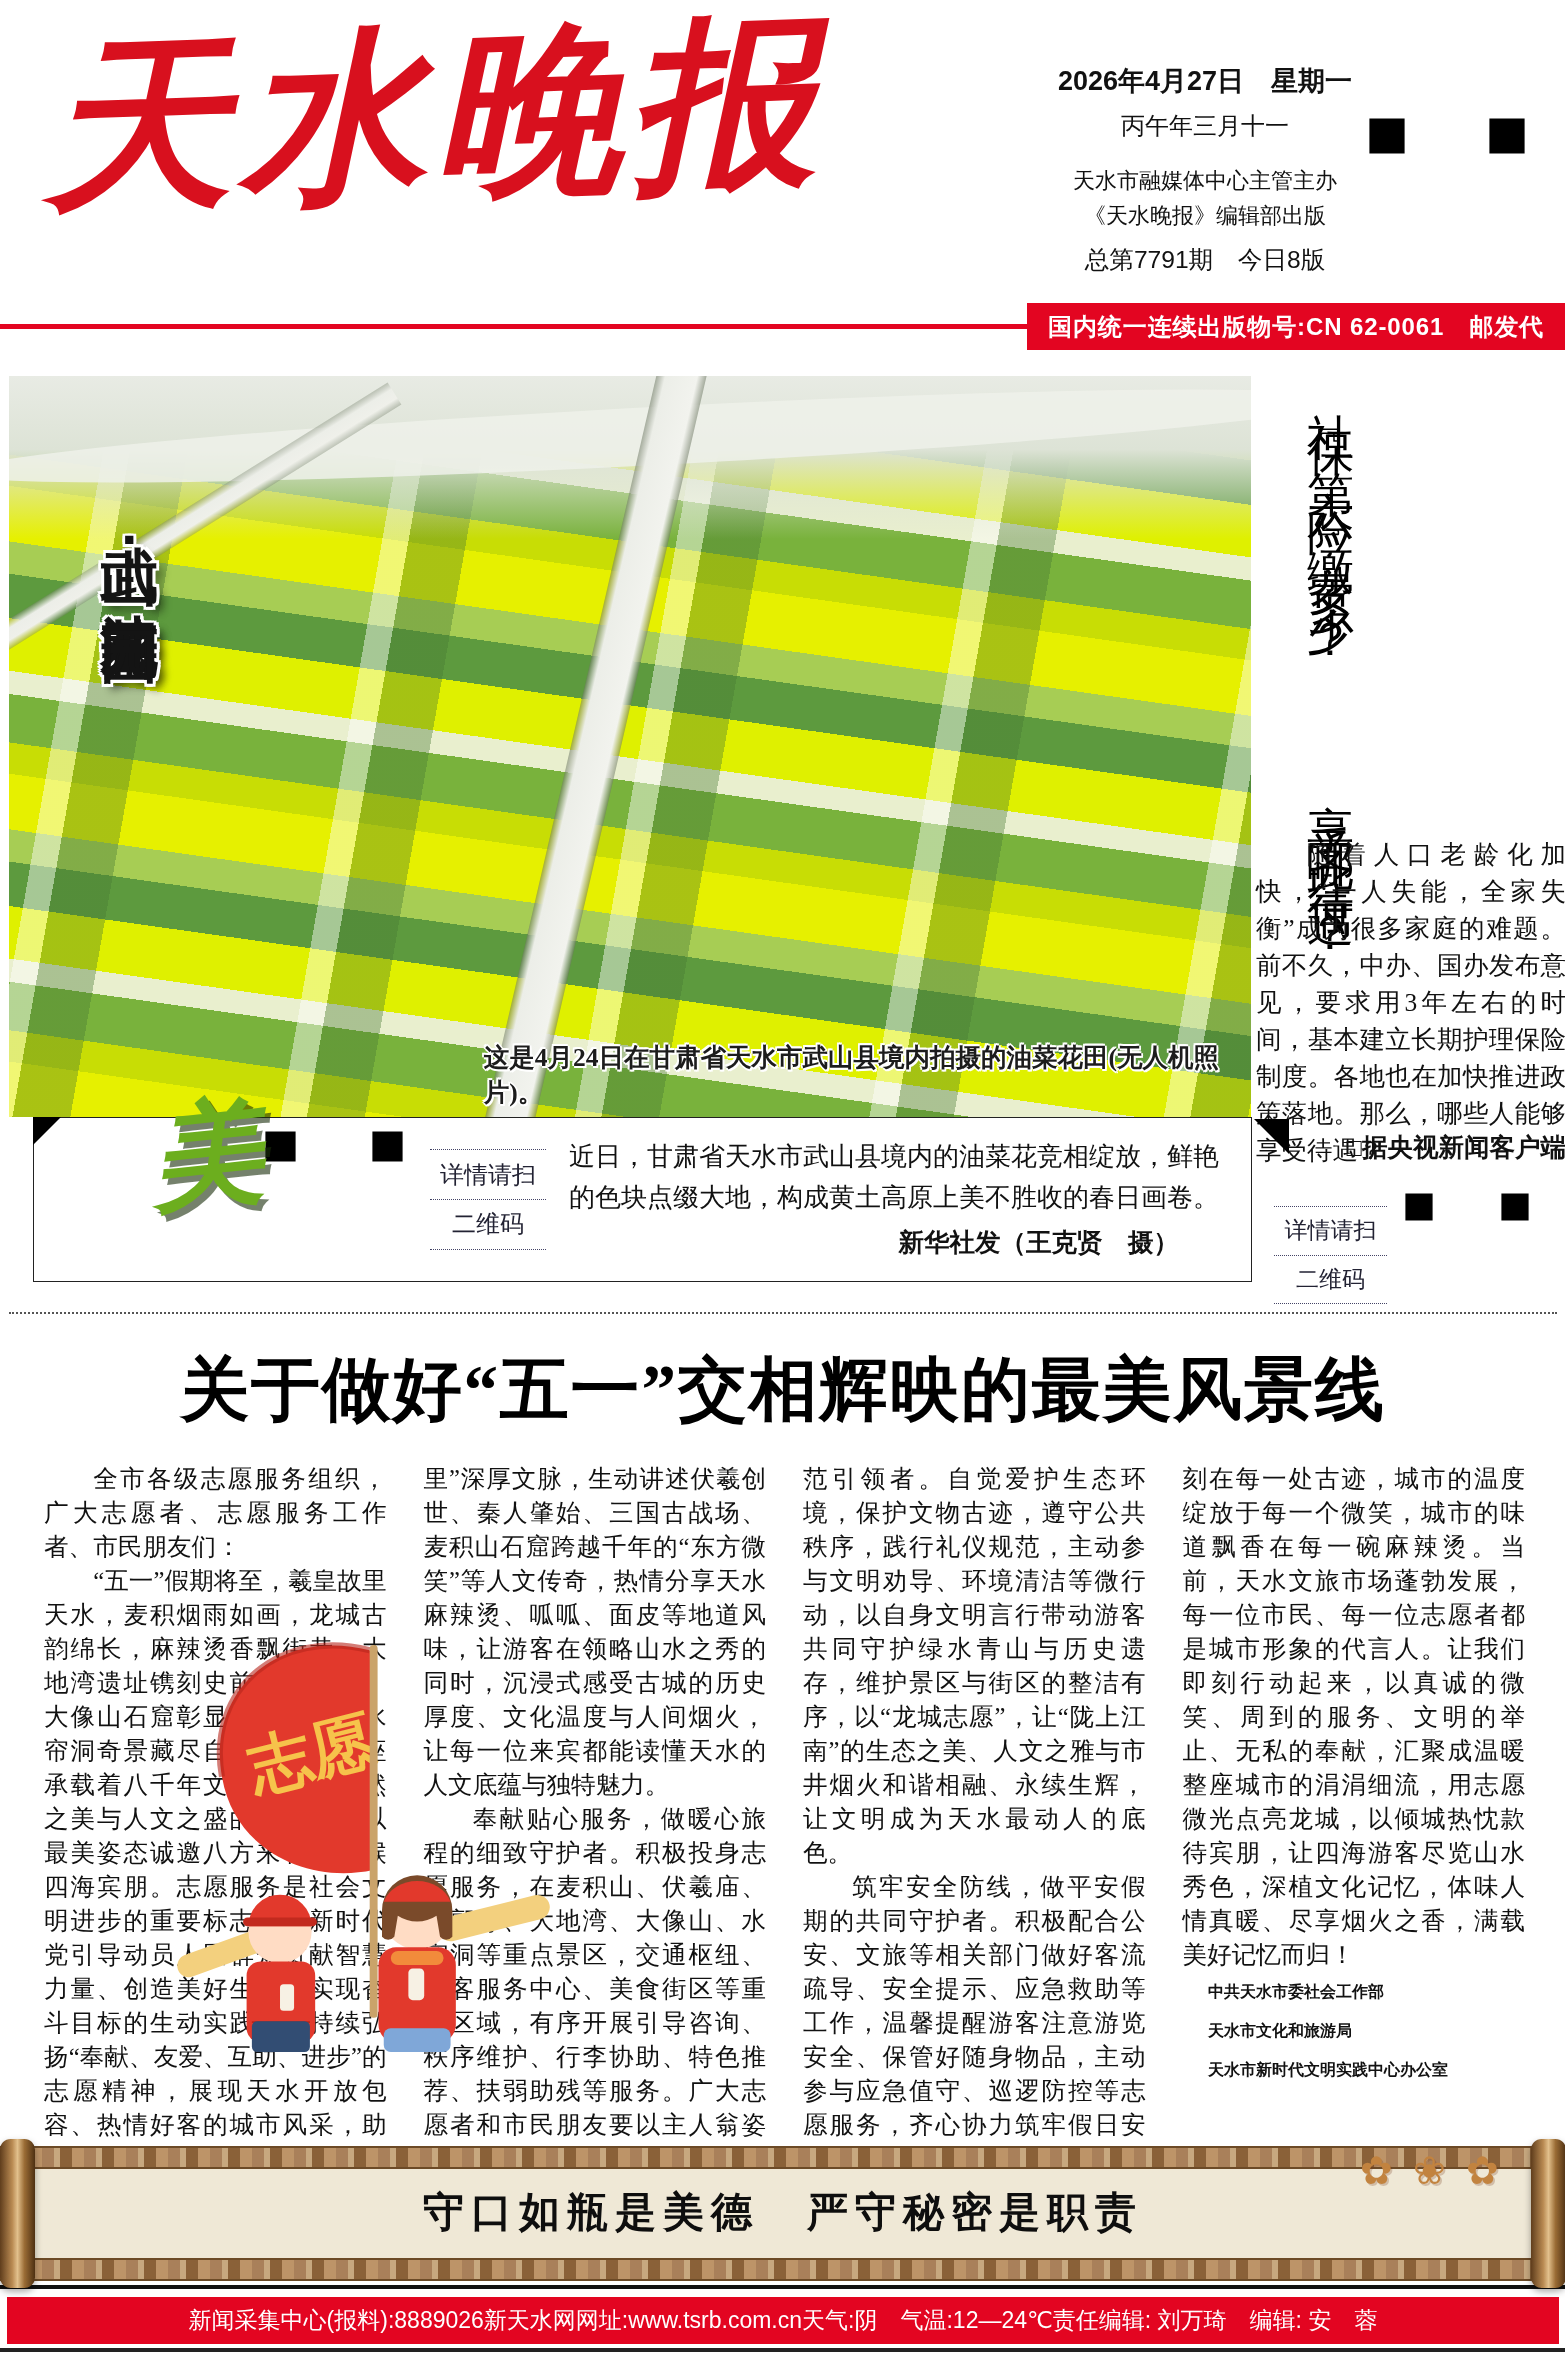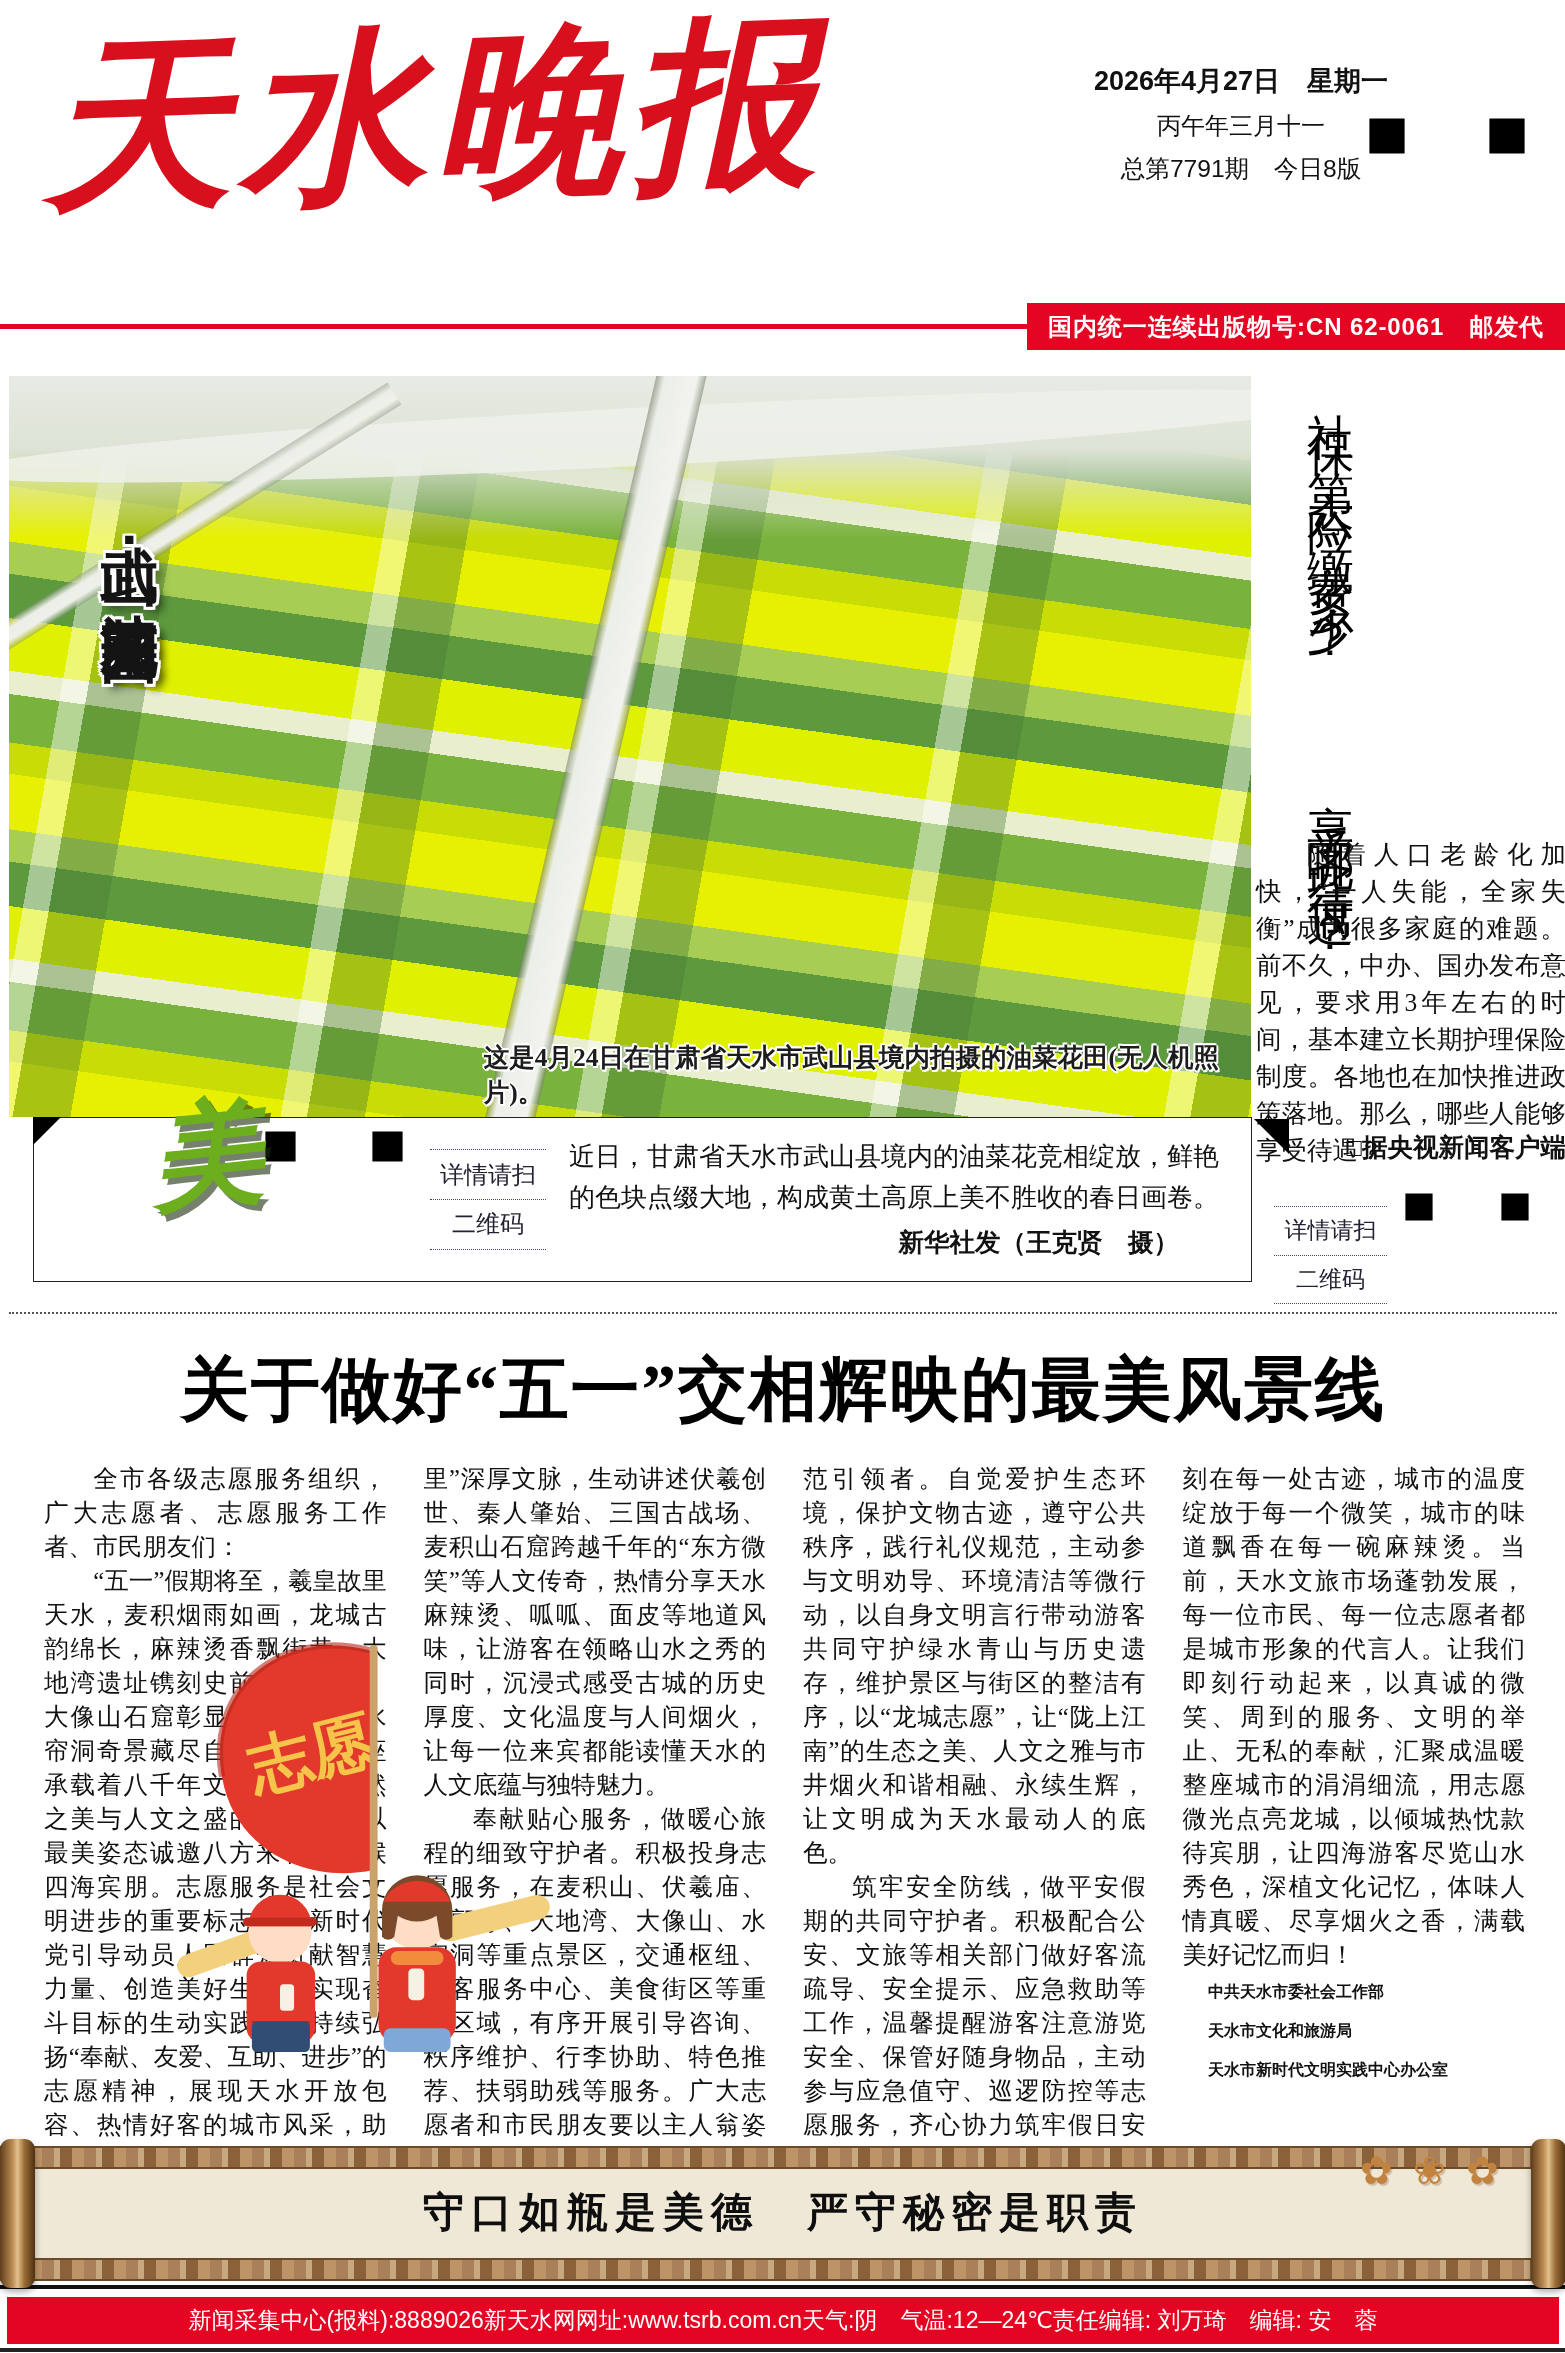--- a/index.html
+++ b/index.html
@@ -6,21 +6,21 @@
   .page{position:relative;width:1566px;height:2354px;background:#ffffff;overflow:hidden;
         font-family:"Liberation Serif","DejaVu Serif",serif;color:#111;}
   .abs{position:absolute;}
 
   
   .masthead-title{left:44px;top:16px;width:932px;height:202px;
     font-family:"DejaVu Serif","Liberation Serif",serif;
     font-size:186px;line-height:189px;font-weight:bold;font-style:italic;
     color:#d8101e;letter-spacing:8.8px;transform:rotate(-2deg);white-space:nowrap;}
   .header-info{left:1051px;top:63px;width:308px;text-align:center;
-    font-family:"Liberation Sans","DejaVu Sans",sans-serif;margin-left:36px;}
+    font-family:"Liberation Sans","DejaVu Sans",sans-serif;}
   .hi-date{font-size:27px;font-weight:bold;}
   .hi-lunar{font-size:24px;margin-top:10.6px;}
   .hi-org{font-size:22px;margin-top:21px;line-height:35px;}
   .hi-issue{font-size:24.6px;margin-top:10.6px;}
   .qr{background-color:#fff;
       background-image:repeating-linear-gradient(0deg,#000 0 6.2px,#fff 6.2px 13px),
                        repeating-linear-gradient(90deg,#000 0 6.2px,#fff 6.2px 13px);
       background-blend-mode:lighten;position:relative;}
   .qr::before,.qr::after{content:"";position:absolute;width:27%;height:27%;background:#000;
       box-shadow:inset 0 0 0 4.4px #fff,inset 0 0 0 8px #000;}
@@ -133,20 +133,24 @@
 </head>
 <body>
 
 <div class="page">
 
   <div class="abs masthead-title">天水晚报</div>
 
   <div class="abs header-info">
     <div class="hi-date">2026年4月27日　星期一</div>
     <div class="hi-lunar">丙午年三月十一</div>
+    <div class="hi-org">
+      <div>天水市融媒体中心主管主办</div>
+      <div>《天水晚报》编辑部出版</div>
+    </div>
     <div class="hi-issue">总第7791期　今日8版</div>
   </div>
 
   <div class="abs qr qr-header"></div>
 
   <div class="abs pub-line"></div>
   <div class="abs pub-box">国内统一连续出版物号:CN 62-0061　邮发代号:53-70</div>
 
   <div class="abs photo">
     <div class="photo-bg">

